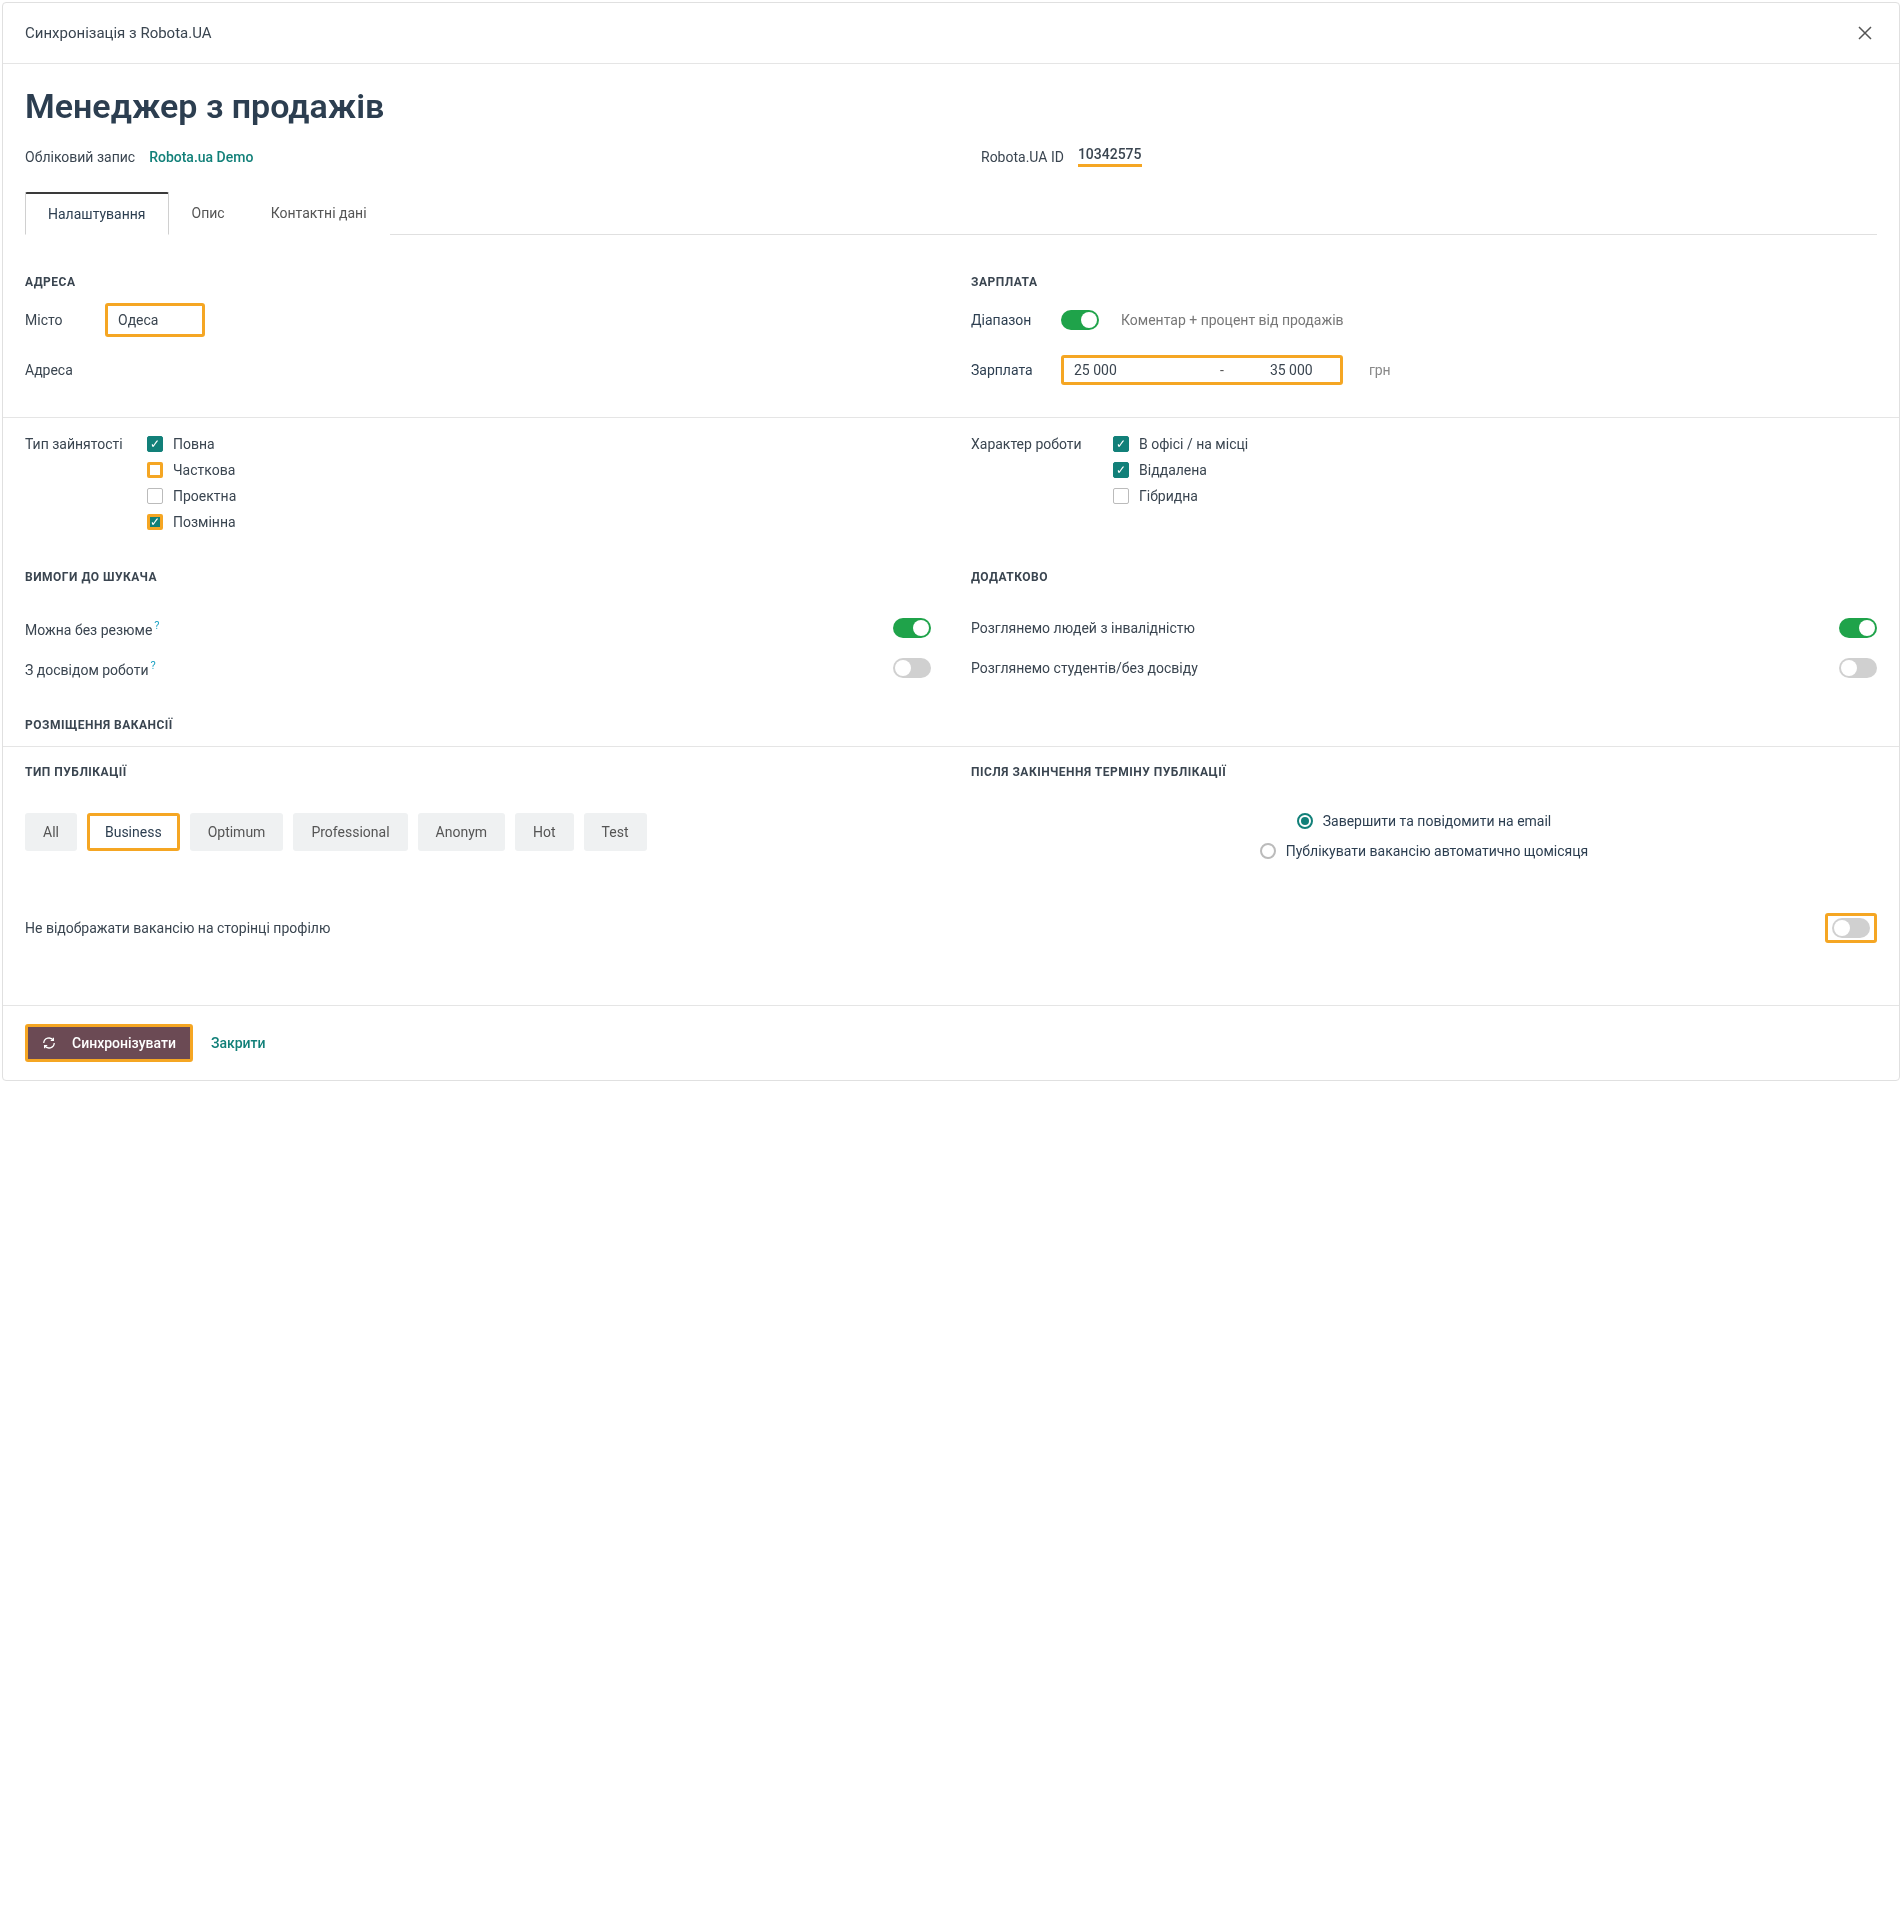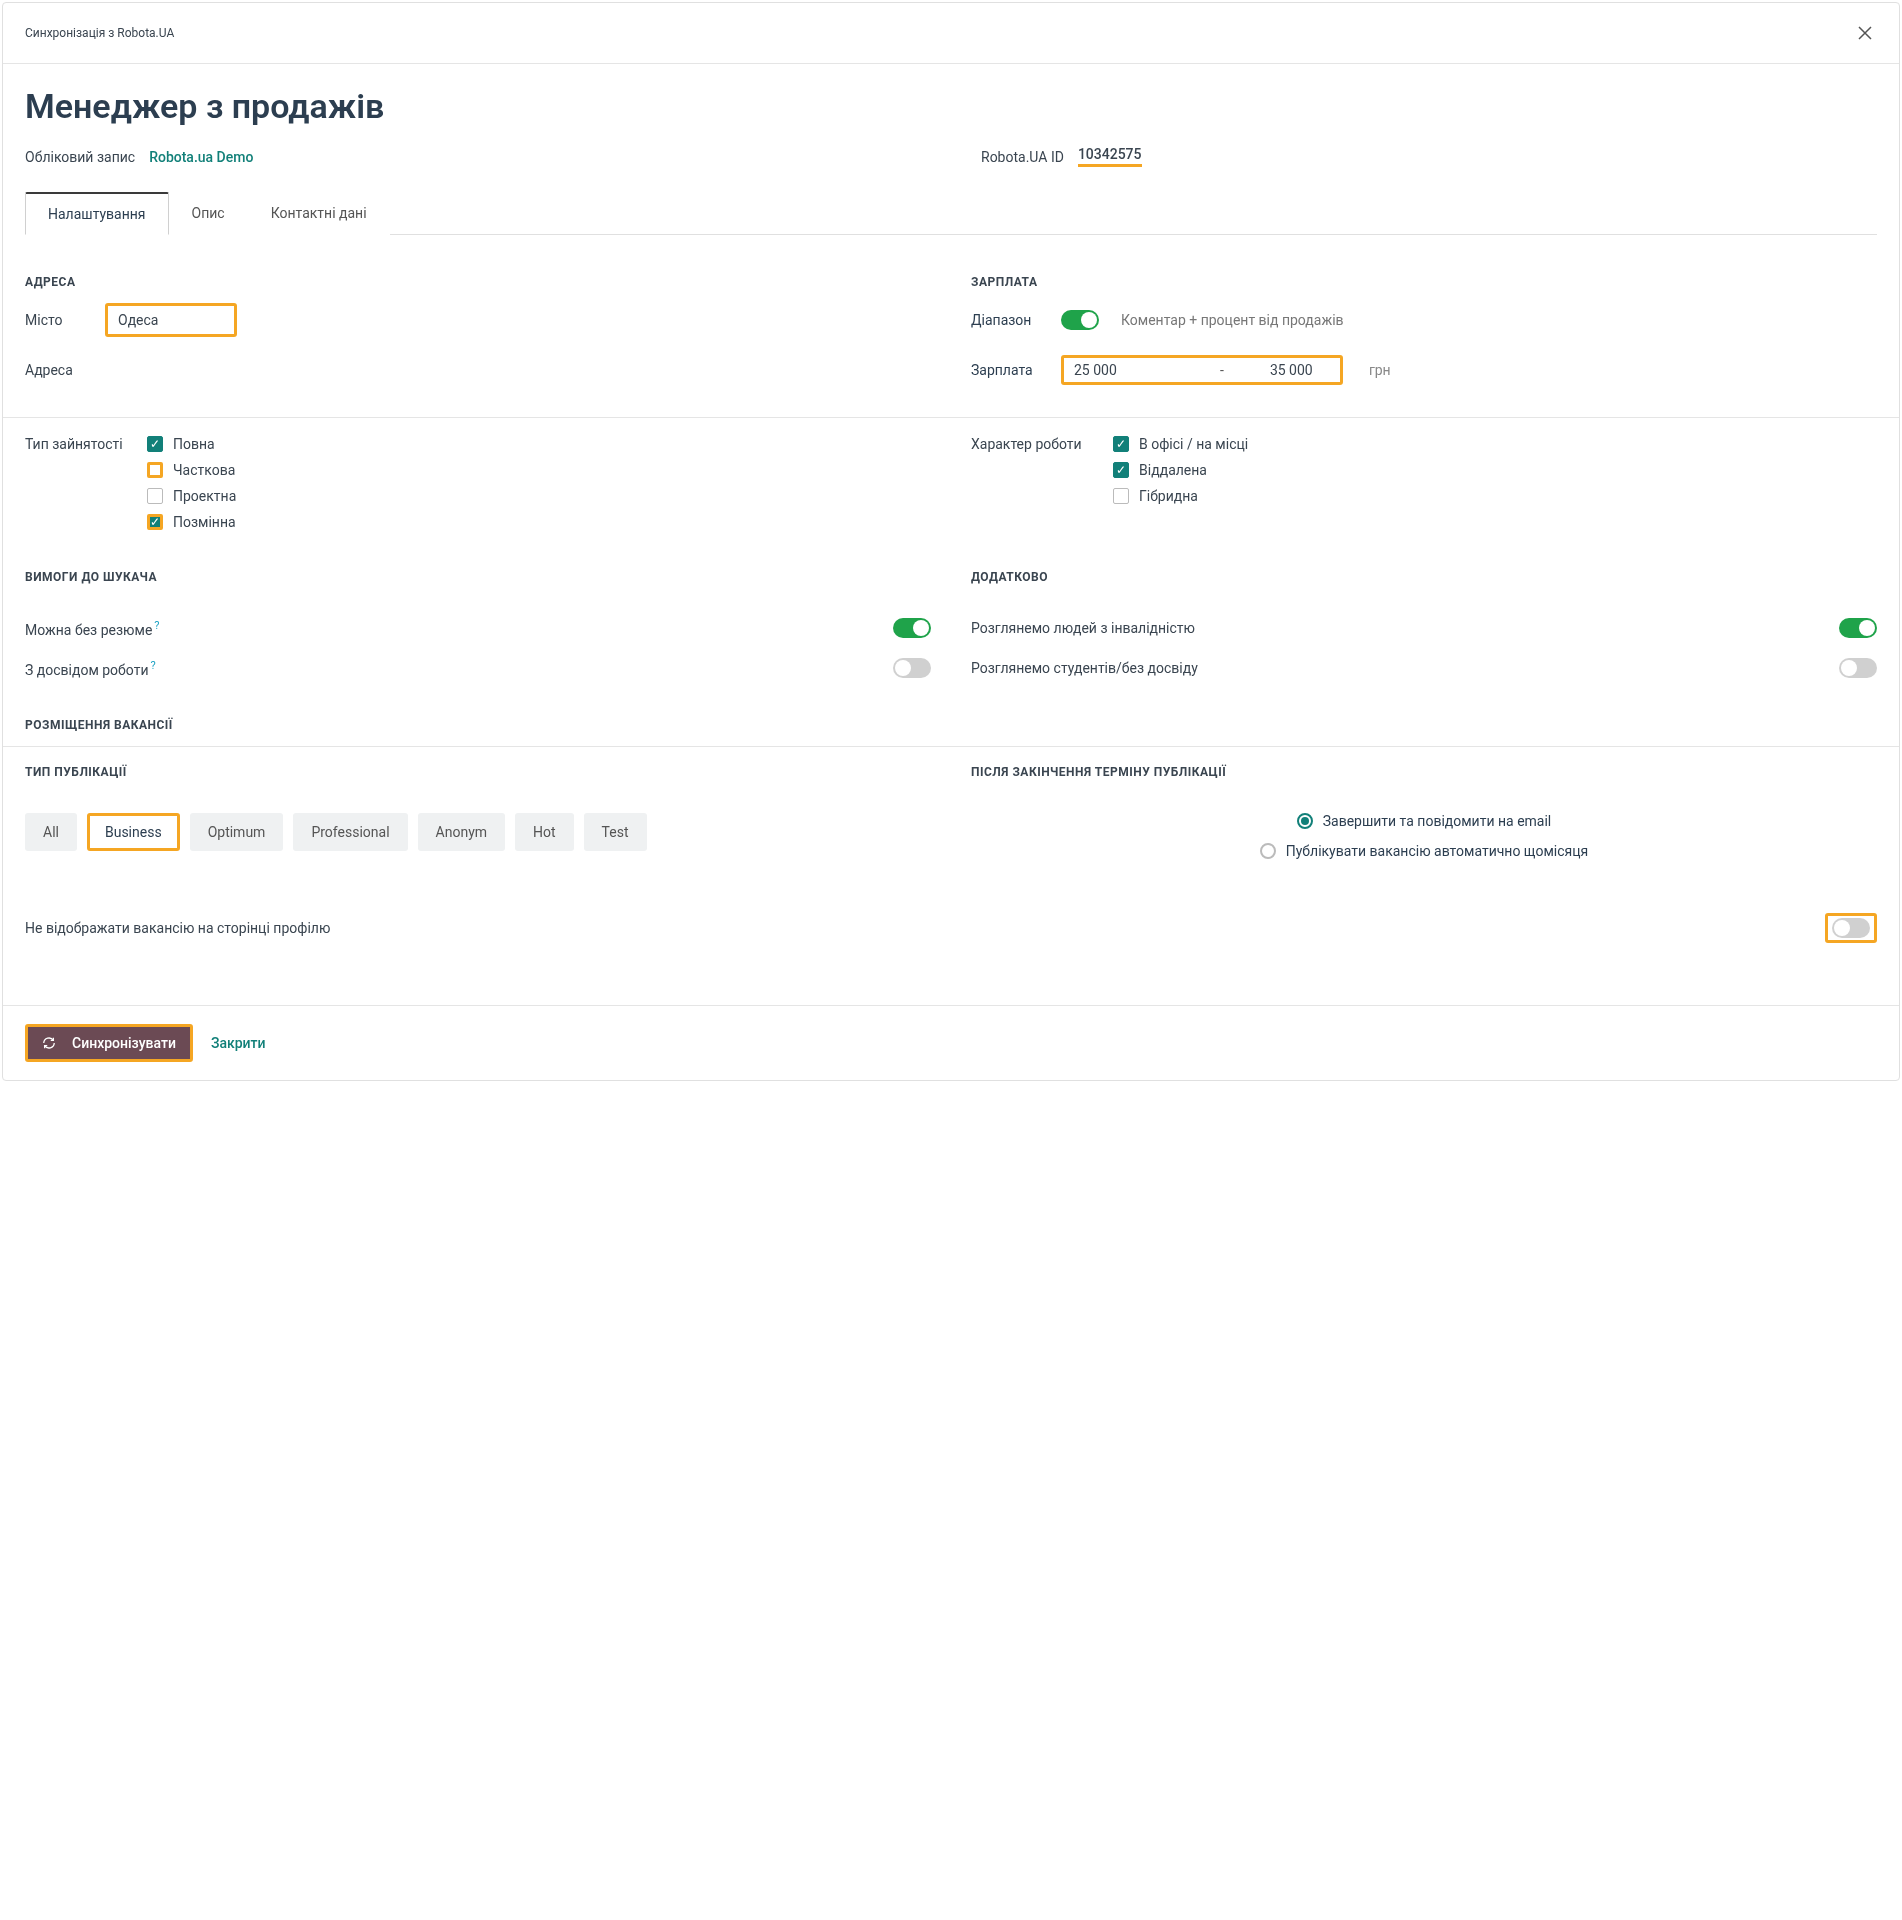--- a/index.html
+++ b/index.html
@@ -1,36 +1,36 @@
 <!DOCTYPE html>
 <html><head>
 <meta charset="utf-8">
 <style>
 * { box-sizing: border-box; margin: 0; padding: 0; }
 body { font-family: -apple-system, BlinkMacSystemFont, "Segoe UI", Roboto, sans-serif; background: #fff; color: #2c3e50; font-size: 14px; }
 .modal { border: 1px solid #e0e0e0; border-radius: 4px; overflow: hidden; margin: 2px; }
 .modal-header { padding: 18px 22px; border-bottom: 1px solid #e5e5e5; display: flex; justify-content: space-between; align-items: center; }
-.modal-header-title { font-size: 12px; color: #3a4550; }
+.modal-header-title { font-size: 15px; color: #3a4550; }
 .close-btn { cursor: pointer; color: #555; font-size: 20px; width: 24px; height: 24px; display: flex; align-items: center; justify-content: center; }
 .modal-body { padding: 22px; }
 h1.page-title { font-size: 34px; font-weight: 600; color: #2c3e50; margin-bottom: 20px; }
 .meta-row { display: flex; gap: 60px; margin-bottom: 24px; }
 .meta-col { flex: 1; display: flex; gap: 14px; align-items: center; }
 .meta-label { color: #3a4550; }
 .meta-value-link { color: #128079; font-weight: 500; }
 .meta-value-id { color: #3a4550; border-bottom: 3px solid #f5a623; padding-bottom: 2px; font-weight: 500; }
 .tabs { display: flex; border-bottom: 1px solid #e0e0e0; margin-bottom: 40px; }
 .tab { padding: 12px 22px; border: 1px solid transparent; border-bottom: none; color: #555; cursor: pointer; background: #fff; position: relative; top: 1px; }
 .tab.active { border: 1px solid #d0d0d0; border-top: 2px solid #3a3a3a; border-bottom: 1px solid #fff; color: #2c3e50; border-radius: 2px 2px 0 0; }
 .two-col { display: flex; gap: 40px; }
 .col { flex: 1; }
 .section-label { font-size: 12px; font-weight: 700; color: #3a4550; letter-spacing: 0.5px; margin-bottom: 14px; }
 .field-row { display: flex; align-items: center; margin-bottom: 16px; gap: 16px; min-height: 34px; }
 .field-label { width: 64px; color: #3a4550; }
-.city-input { border: 3px solid #f5a623; border-radius: 3px; padding: 6px 10px; font-size: 14px; color: #3a4550; width: 132px; }
+.city-input { border: 3px solid #f5a623; border-radius: 3px; padding: 6px 10px; font-size: 14px; color: #3a4550; width: 100px; }
 .toggle { width: 38px; height: 20px; border-radius: 10px; background: #d0d0d0; position: relative; cursor: pointer; flex-shrink: 0; }
 .toggle.on { background: #1fa34a; }
 .toggle::after { content: ""; position: absolute; width: 16px; height: 16px; border-radius: 50%; background: #fff; top: 2px; left: 2px; transition: left .15s; }
 .toggle.on::after { left: 20px; }
 .comment-text { color: #777; margin-left: 6px; }
 .salary-box { display: flex; align-items: center; border: 3px solid #f5a623; border-radius: 3px; padding: 4px 10px; gap: 6px; }
 .salary-val { color: #3a4550; min-width: 60px; }
 .salary-sep { color: #555; margin: 0 40px 0 80px; }
 .currency { color: #888; margin-left: 10px; }
 .divider { border-top: 1px solid #e5e5e5; margin: 14px -22px 18px -22px; }

